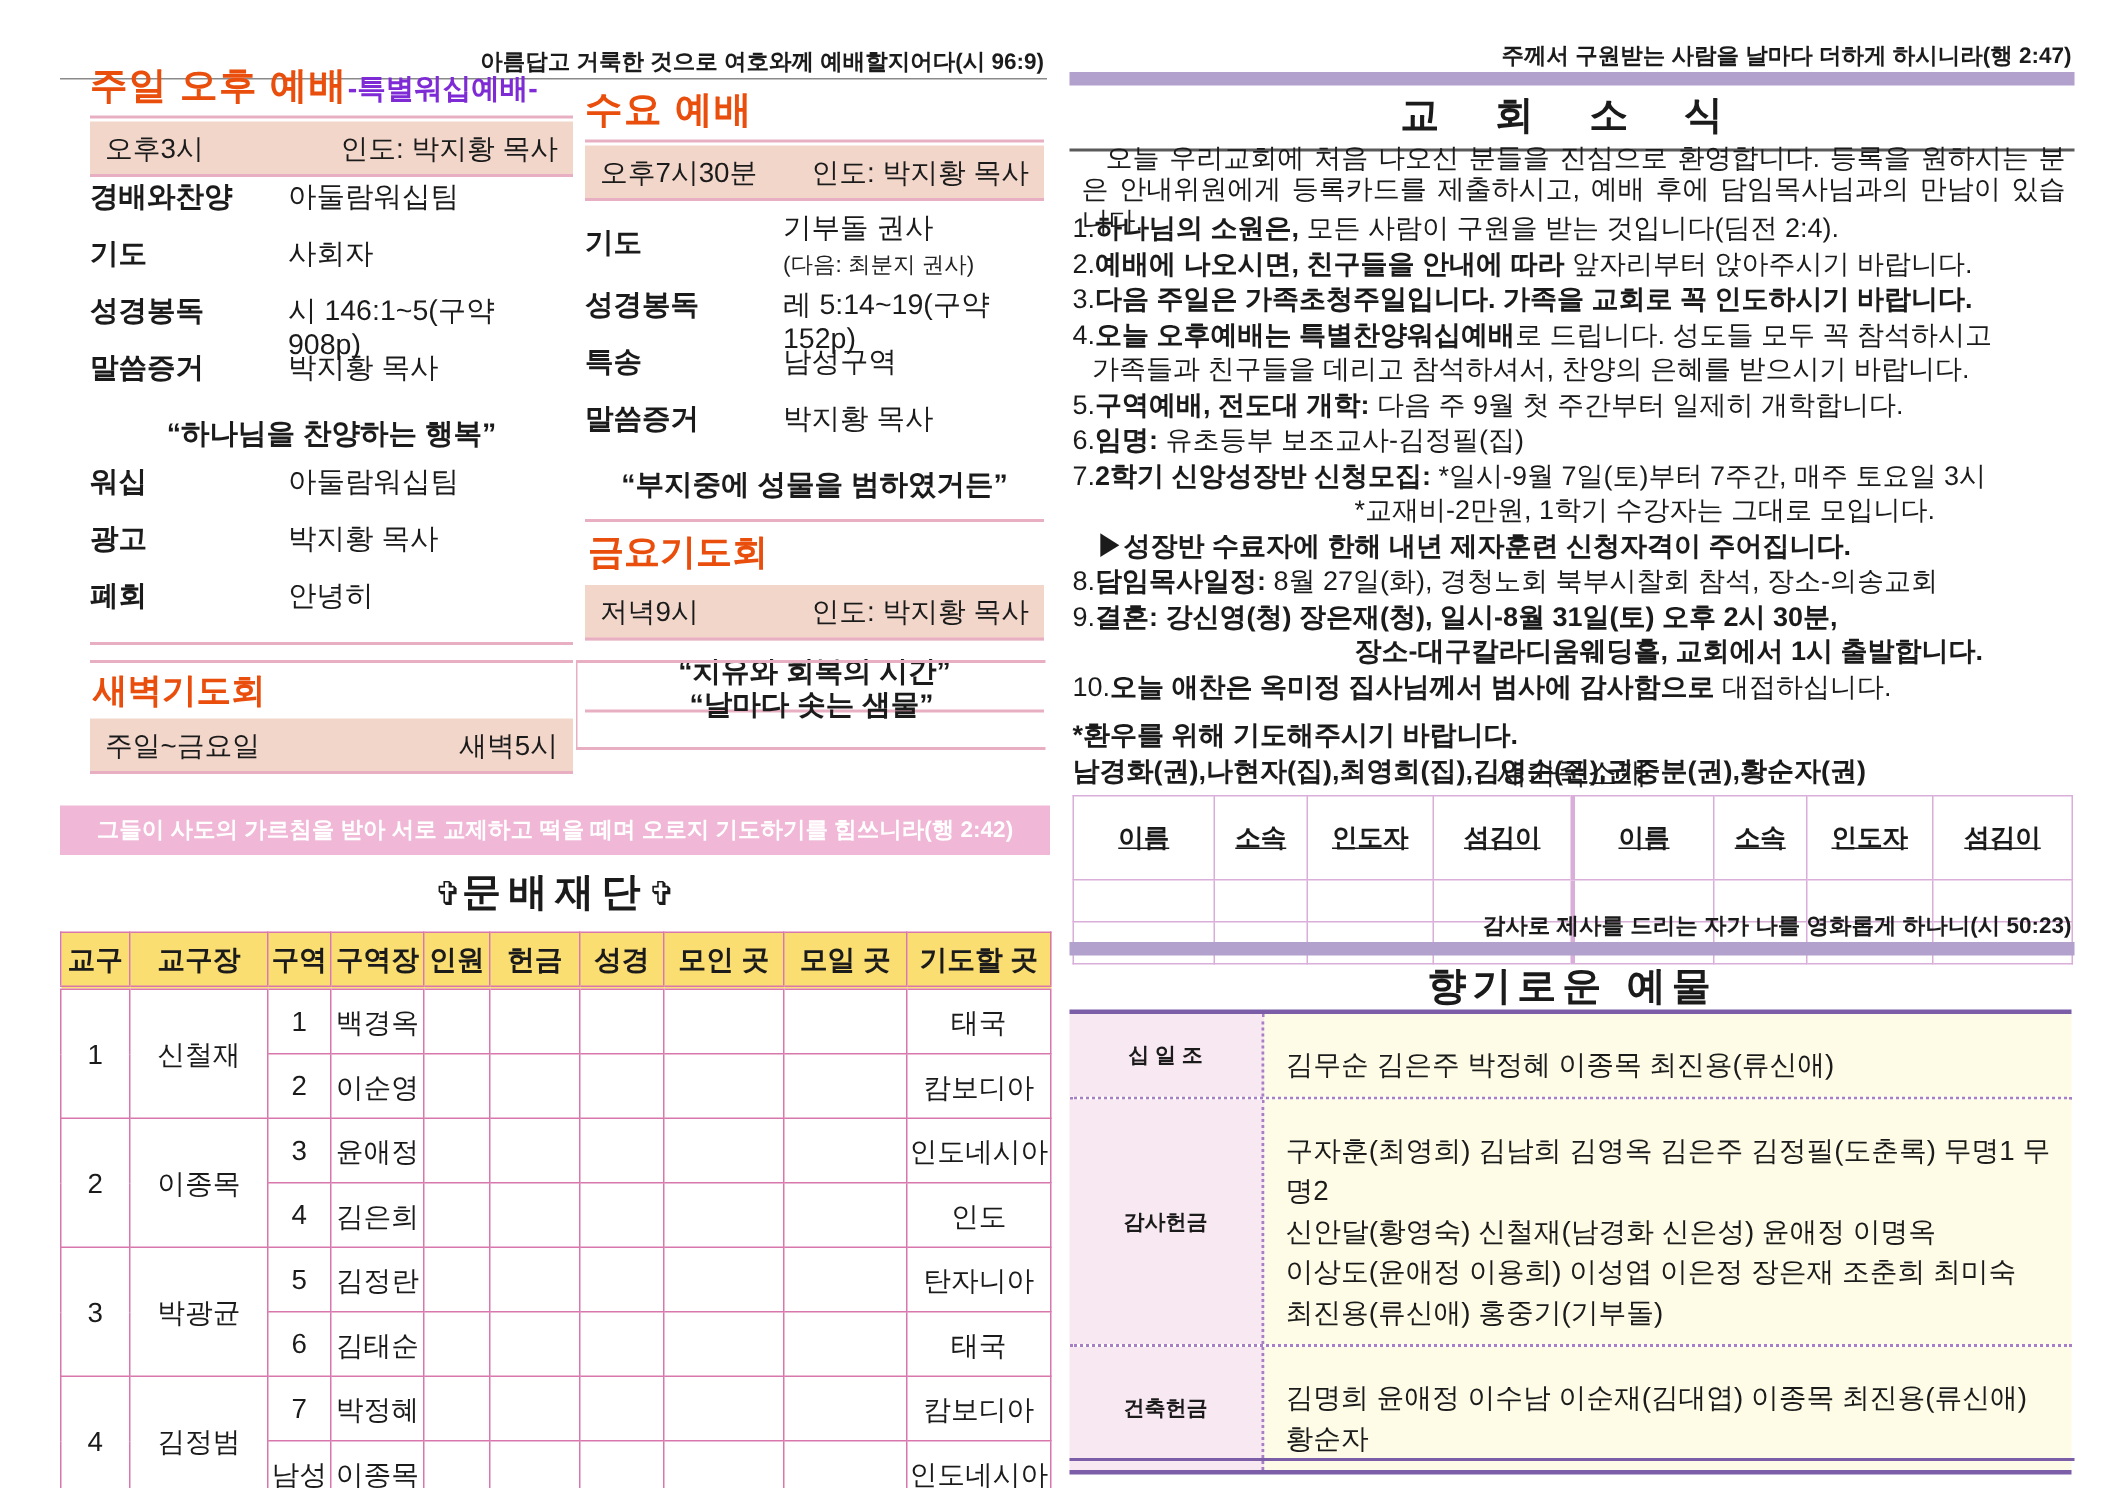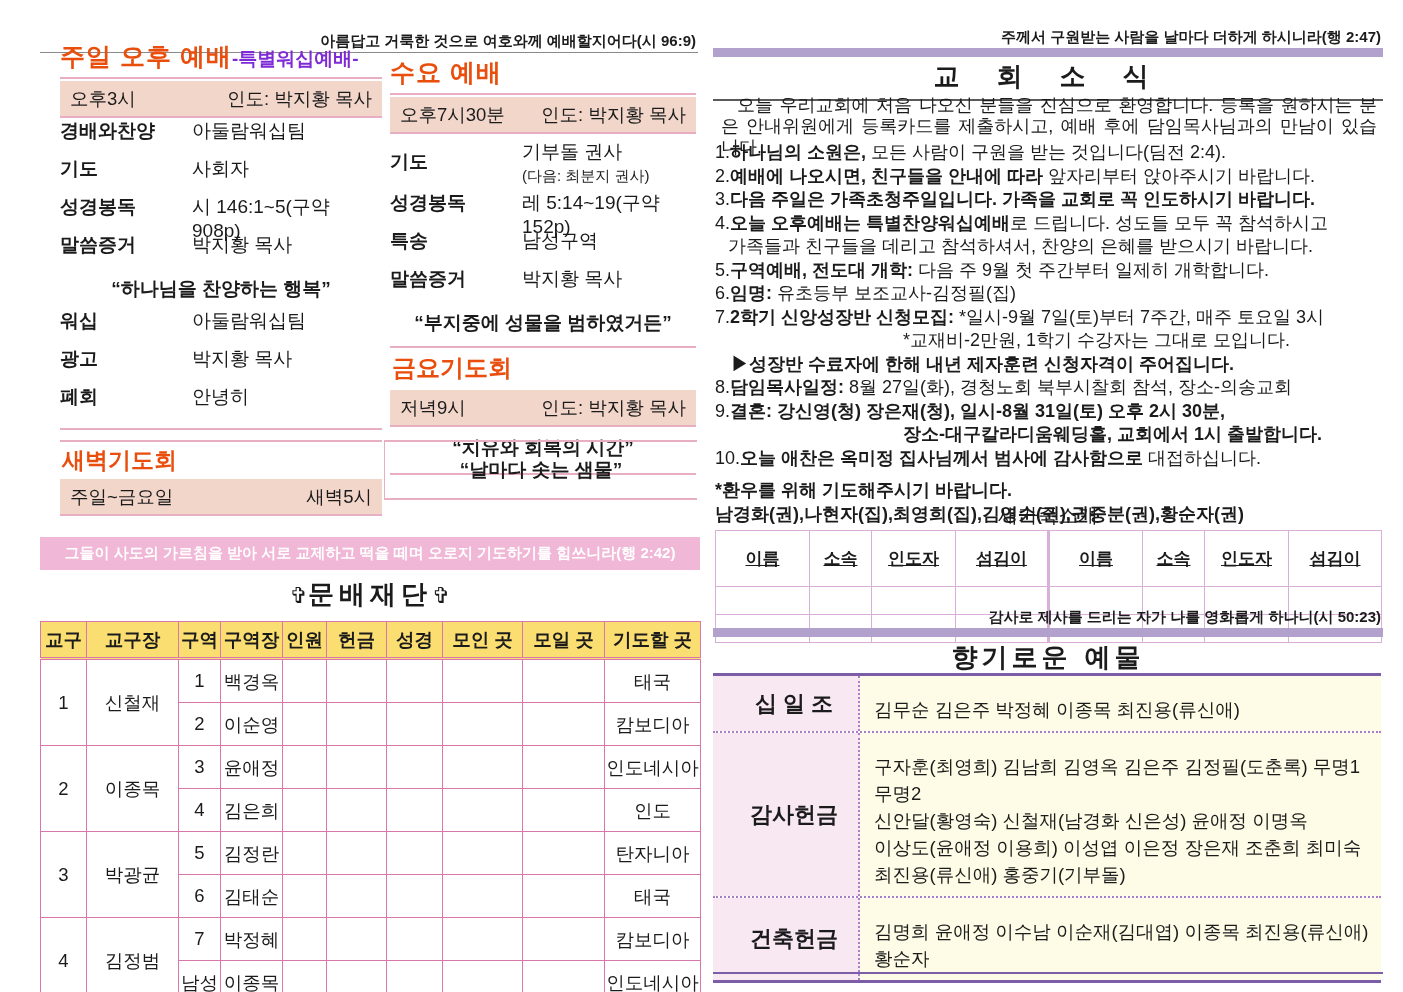--- a/index.html
+++ b/index.html
@@ -84,21 +84,21 @@
   table.nf-table td{border:1px solid var(--lav);height:25px;}
   table.nf-table .mid{border-left:3px solid var(--lav);}
 
   .off-title{position:absolute;left:713px;top:640px;width:670px;text-align:center;
              font-family:"DejaVu Serif",serif;font-weight:bold;font-size:26px;letter-spacing:4px;}
   .off-table{position:absolute;left:713px;top:673px;width:668px;
              border-top:3px solid var(--purpledark);border-bottom:3px solid var(--purpledark);}
   .off-row{display:flex;}
   .off-row + .off-row{border-top:2px dotted #A87FC4;}
   .off-label{width:128px;flex:none;background:var(--labelpink);display:flex;align-items:center;
-             justify-content:center;font-weight:bold;font-size:22px;border-right:2px dotted #A87FC4;padding-left:17px;}
+             justify-content:center;font-weight:bold;font-size:14px;border-right:2px dotted #A87FC4;}
   .off-val{flex:1;background:var(--cream);padding:20px 6px 8px 14px;font-size:18.5px;line-height:27px;}
   .bottom-line{position:absolute;left:713px;top:972px;width:670px;height:2px;background:var(--purpledark);}
 </style>
 </head>
 <body>
 
 <div class="page">
 
   <div class="verse" style="left:40px;top:32px;width:656px;">아름답고 거룩한 것으로 여호와께 예배할지어다(시 96:9)</div>
   <div class="hr-gray" style="left:40px;top:52px;width:658px;"></div>

